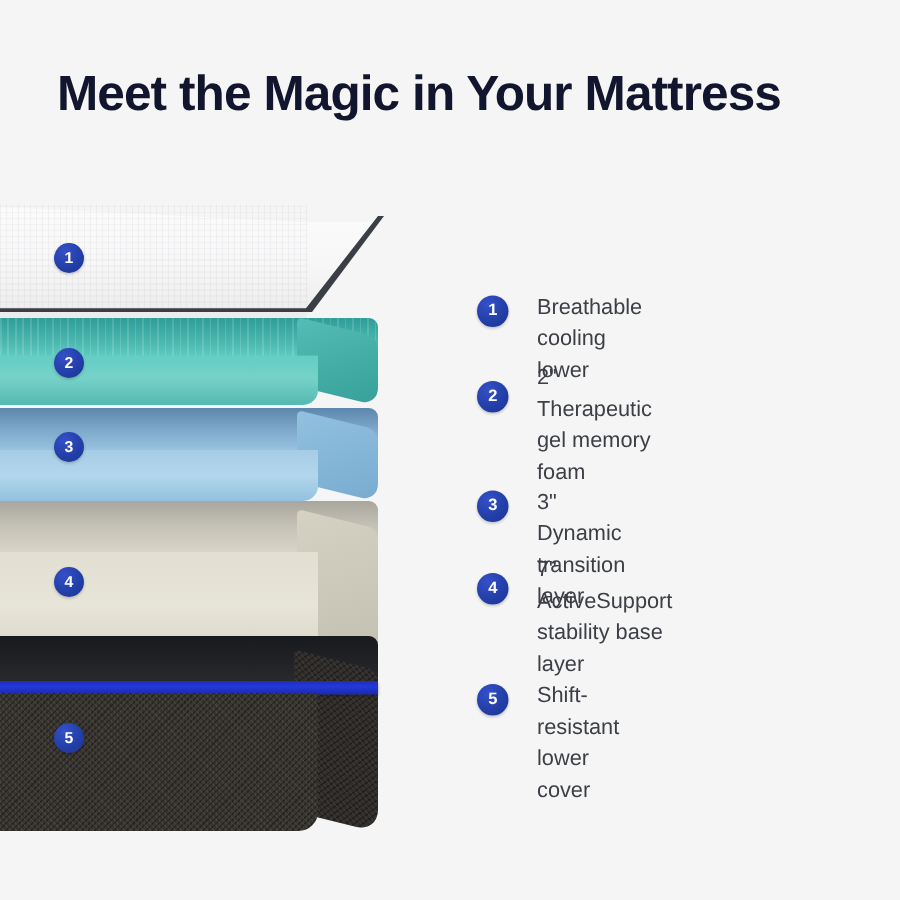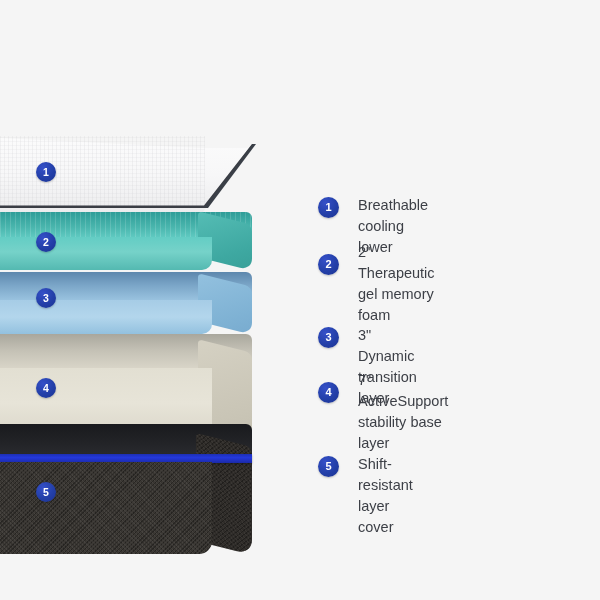--- a/index.html
+++ b/index.html
@@ -191,20 +191,21 @@
   #li3{top:141px;}
   #li4{top:196px;}
   #li5{top:270px;}
   #li2 .lbl,#li4 .lbl{top:-12px;}
 </style>
 </head>
 <body>
 
 <div id="page">
 
+  <div class="title">Meet the Magic in Your Mattress</div>
 
   <div class="stack">
 
     <div class="layer" id="layer1">
       <div class="sheet"></div>
       <div class="texture"></div>
       <div class="sheet-edge"></div>
       <div class="sheet-edge2"></div>
     </div>
 
@@ -265,17 +266,17 @@
     </div>
 
     <div class="legend-item" id="li4">
       <div class="badge">4</div>
       <div class="lbl">7" ActiveSupport
 stability base layer</div>
     </div>
 
     <div class="legend-item" id="li5">
       <div class="badge">5</div>
-      <div class="lbl">Shift-resistant layer cover</div>
+      <div class="lbl">Shift-resistant lower cover</div>
     </div>
 
   </div>
 </div>
 
 </body></html>

